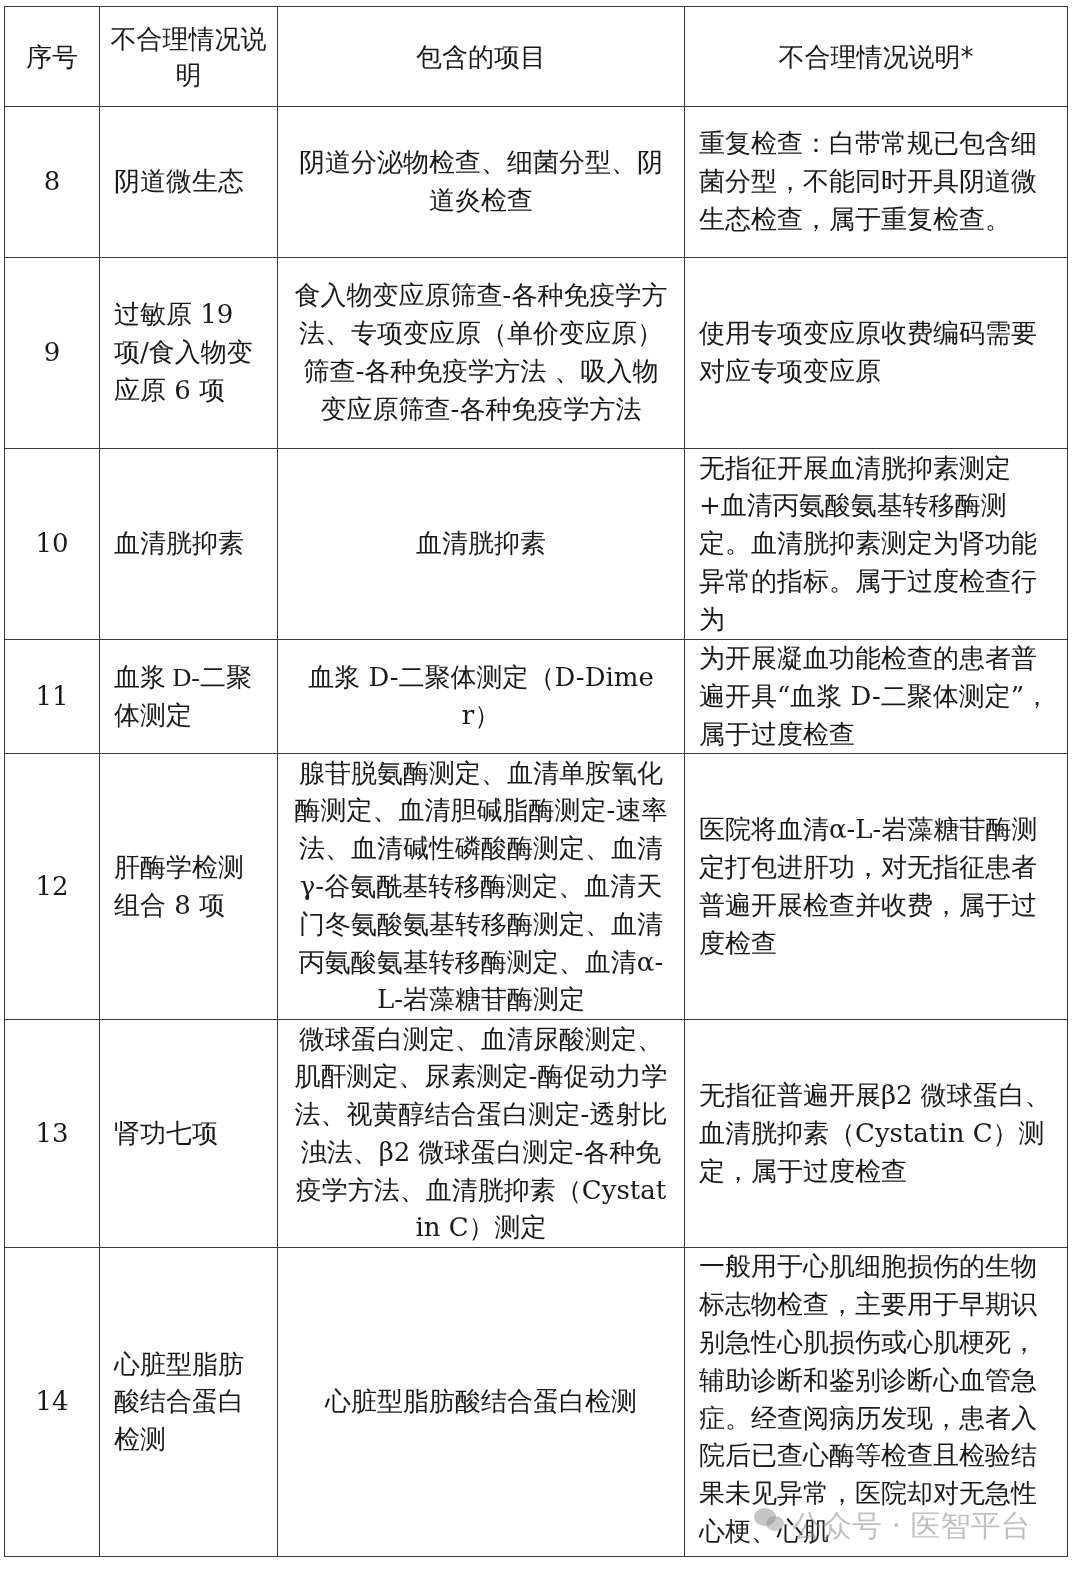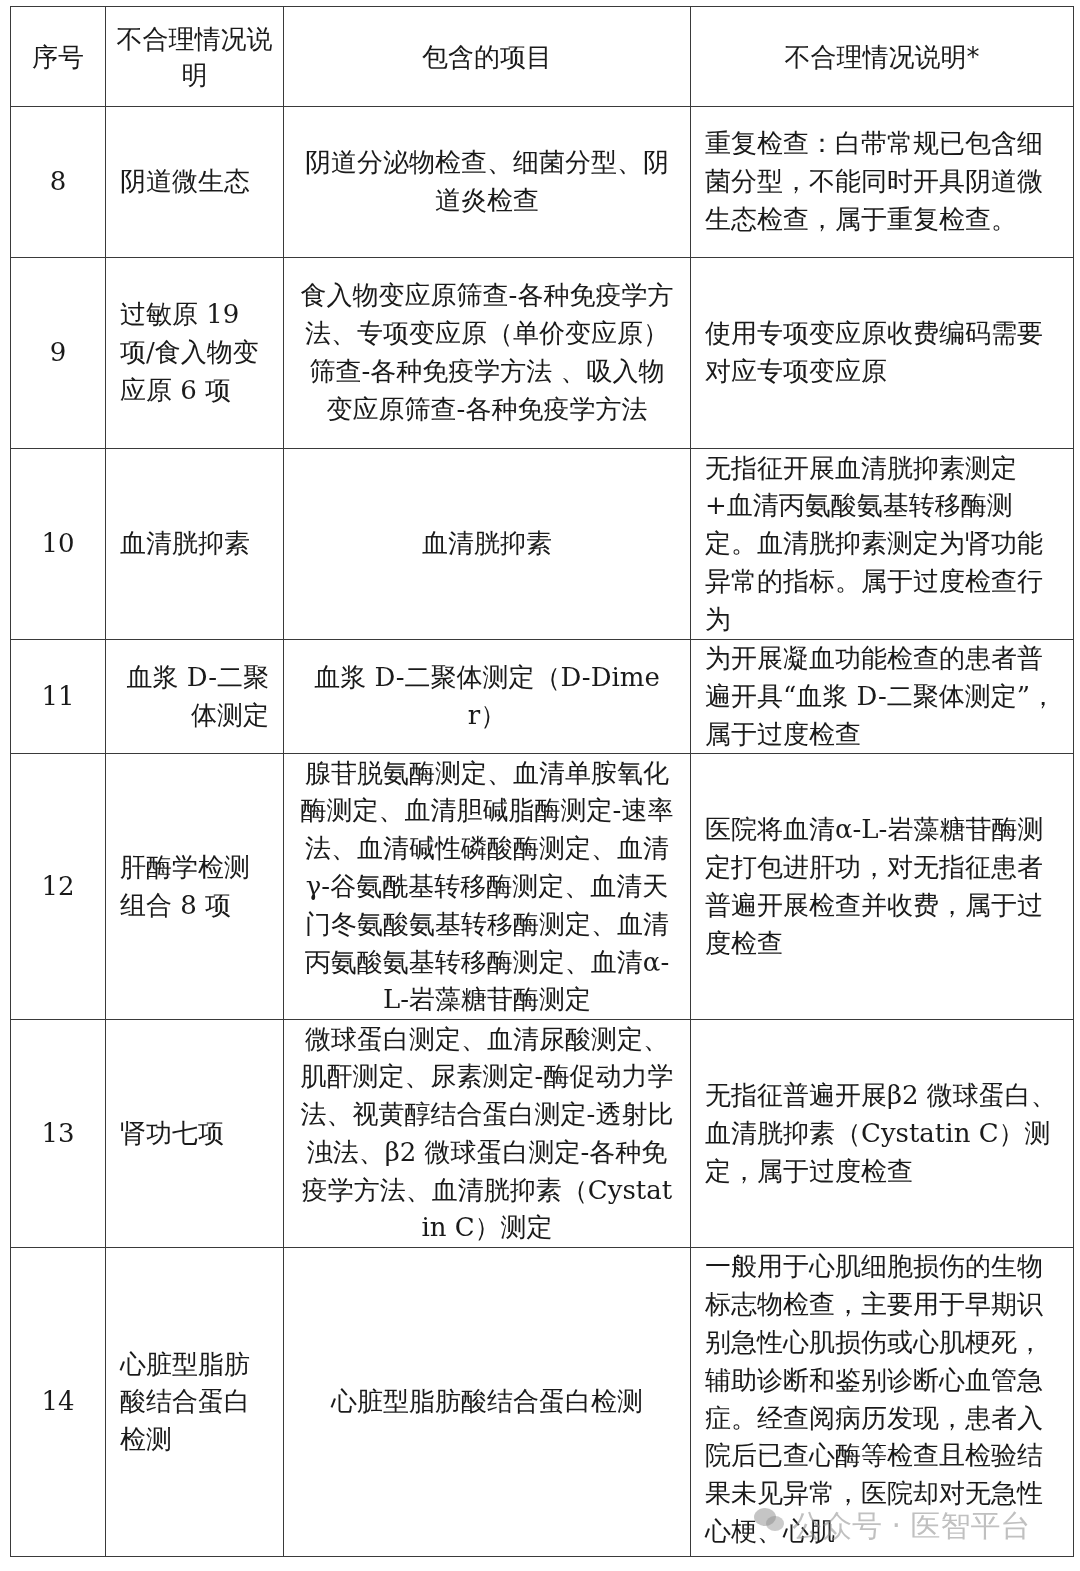--- a/index.html
+++ b/index.html
@@ -10,21 +10,21 @@
     body {
       width: 1080px;
       height: 1571px;
       position: relative;
       overflow: hidden;
       font-family: "DejaVu Serif", "Liberation Serif", serif;
       color: #1a1a1a;
     }
     table.doc-table {
       position: absolute;
-      left: 10px;
+      left: 4px;
       top: 6px;
       width: 1063px;
       border-collapse: collapse;
       table-layout: fixed;
     }
     table.doc-table td, table.doc-table th {
       border: 1.5px solid #3a3a3a;
       padding: 0 14px;
       font-size: 26px;
       line-height: 37.8px;
@@ -39,21 +39,21 @@
       text-align: center;
       height: 99px;
       padding: 0 8px;
     }
     col.c-no { width: 95px; }
     col.c-name { width: 178px; }
     col.c-items { width: 407px; }
     col.c-note { width: 383px; }
     td.cell-no { text-align: center; padding: 0 4px; }
     td.cell-name { padding: 0 12px 0 14px; }
-    td.cell-name.center { text-align: right; }
+    td.cell-name.center { text-align: left; font-family: Liberation Serif, serif; }
     td.cell-items { padding: 0 10px 0 14px; text-align: center; }
     td.cell-note { padding: 0 12px 0 14px; }
     tr.r8 td { height: 150px; }
     tr.r9 td { height: 190px; }
     tr.r10 td { height: 190px; }
     tr.r11 td { height: 113px; }
     tr.r12 td { height: 265px; }
     tr.r13 td { height: 227px; }
     tr.r14 td { height: 308px; }
     tr.r14 td.cell-note { vertical-align: top; padding-top: 0; font-family: Liberation Serif, serif; }

